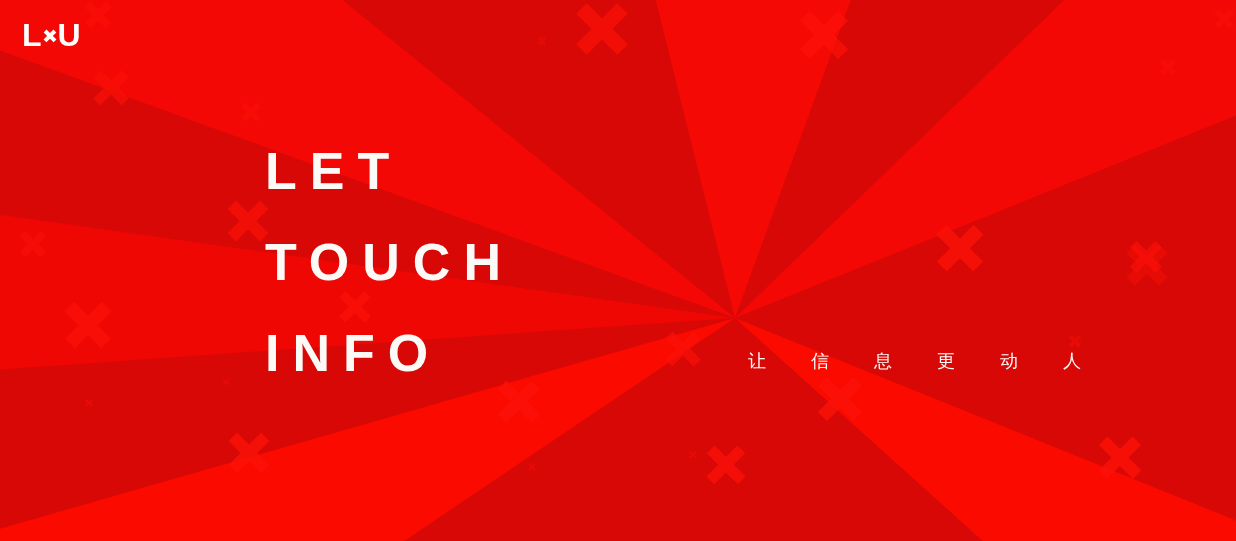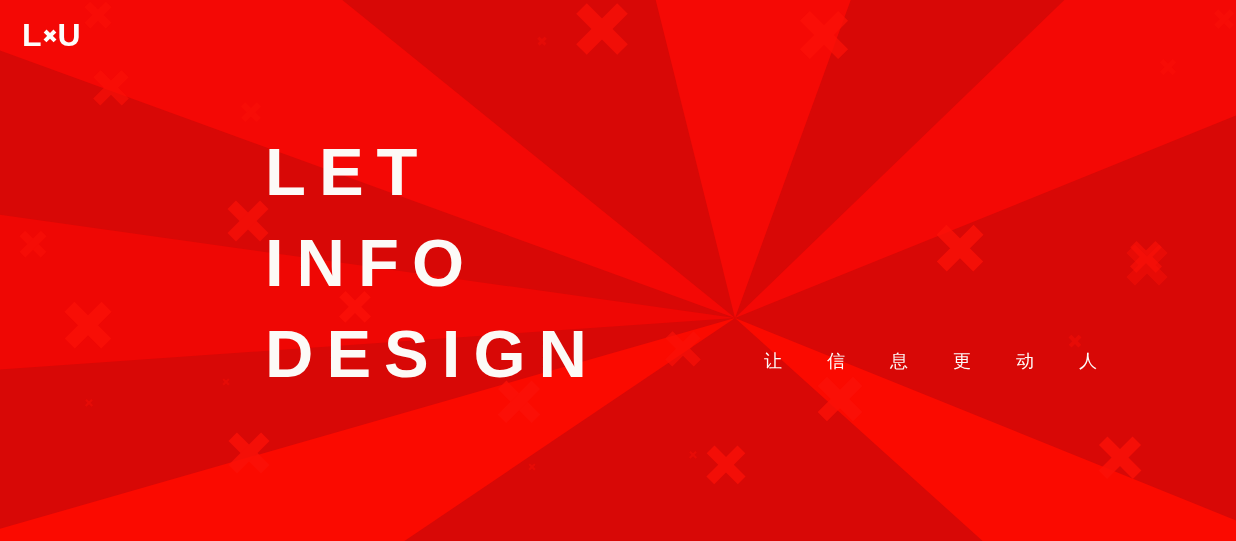--- a/index.html
+++ b/index.html
@@ -80,21 +80,21 @@
 
   
   #headline {
     position: absolute;
     left: 263px;
     top: 126px;
     z-index: 20;
   }
   .head-line {
     color: #fcfaf7;
-    font-size: 67px;
+    font-size: 52px;
     font-weight: bold;
     letter-spacing: 13px;
     line-height: 91px;
     white-space: nowrap;
     text-indent: 2px;
   }
 
   
   #tagline {
     position: absolute;
@@ -109,21 +109,21 @@
     letter-spacing: 1.15px;
     line-height: 26px;
     white-space: nowrap;
     transform: scaleX(0.95);
     transform-origin: left center;
   }
 
   
   #cn-subtitle {
     position: absolute;
-    left: 764px;
+    left: 748px;
     top: 350px;
     color: #fdfcfa;
     font-size: 18px;
     font-weight: normal;
     letter-spacing: 20px;
     line-height: 22px;
     white-space: nowrap;
     z-index: 20;
     text-align: right;
   }
@@ -255,20 +255,20 @@
     <span class="glyph-l">L</span>
     <span class="glyph-x">
         <i class="a"></i>
         <i class="b"></i>
       </span>
     <span class="glyph-u">U</span>
   </div>
 
   <div id="headline">
     <div class="head-line">LET</div>
+    <div class="head-line">TOUCH</div>
     <div class="head-line">INFO</div>
-    <div class="head-line">DESIGN</div>
   </div>
 
 
   <div id="cn-subtitle">让 信 息 更 动 人</div>
 
 </div>
 
 </body></html>

